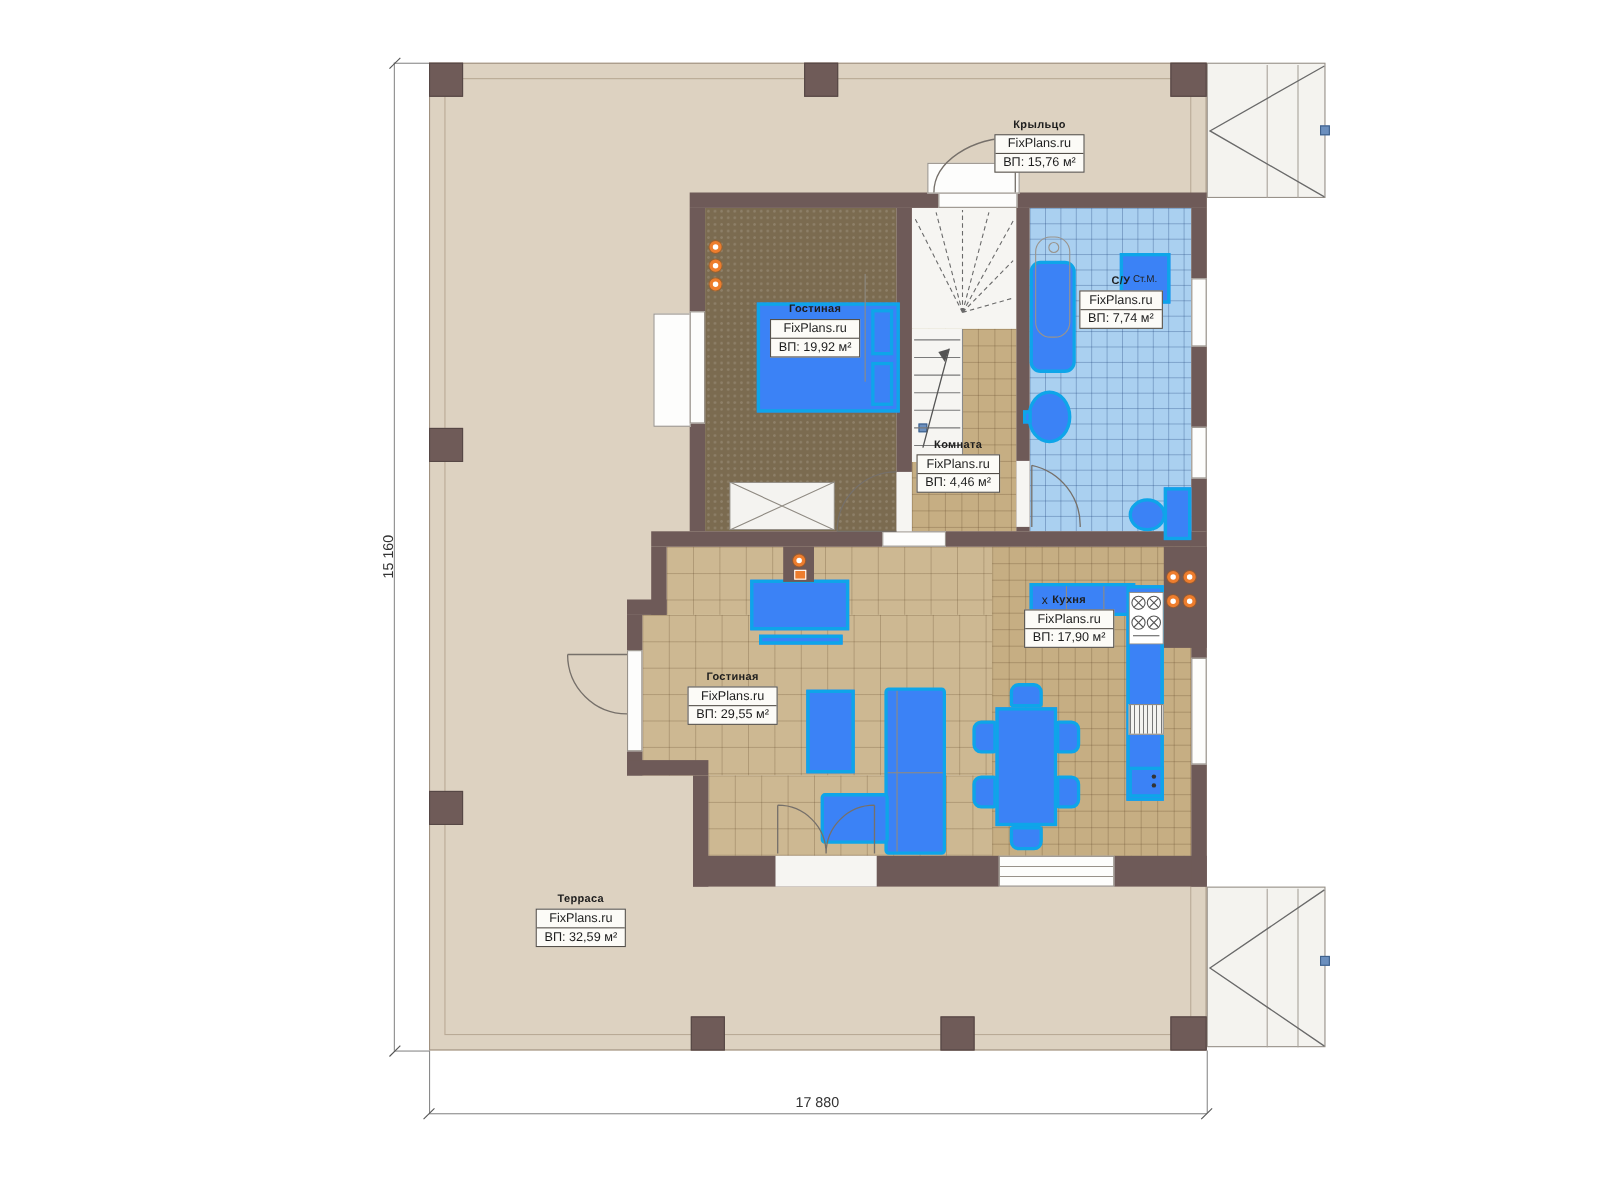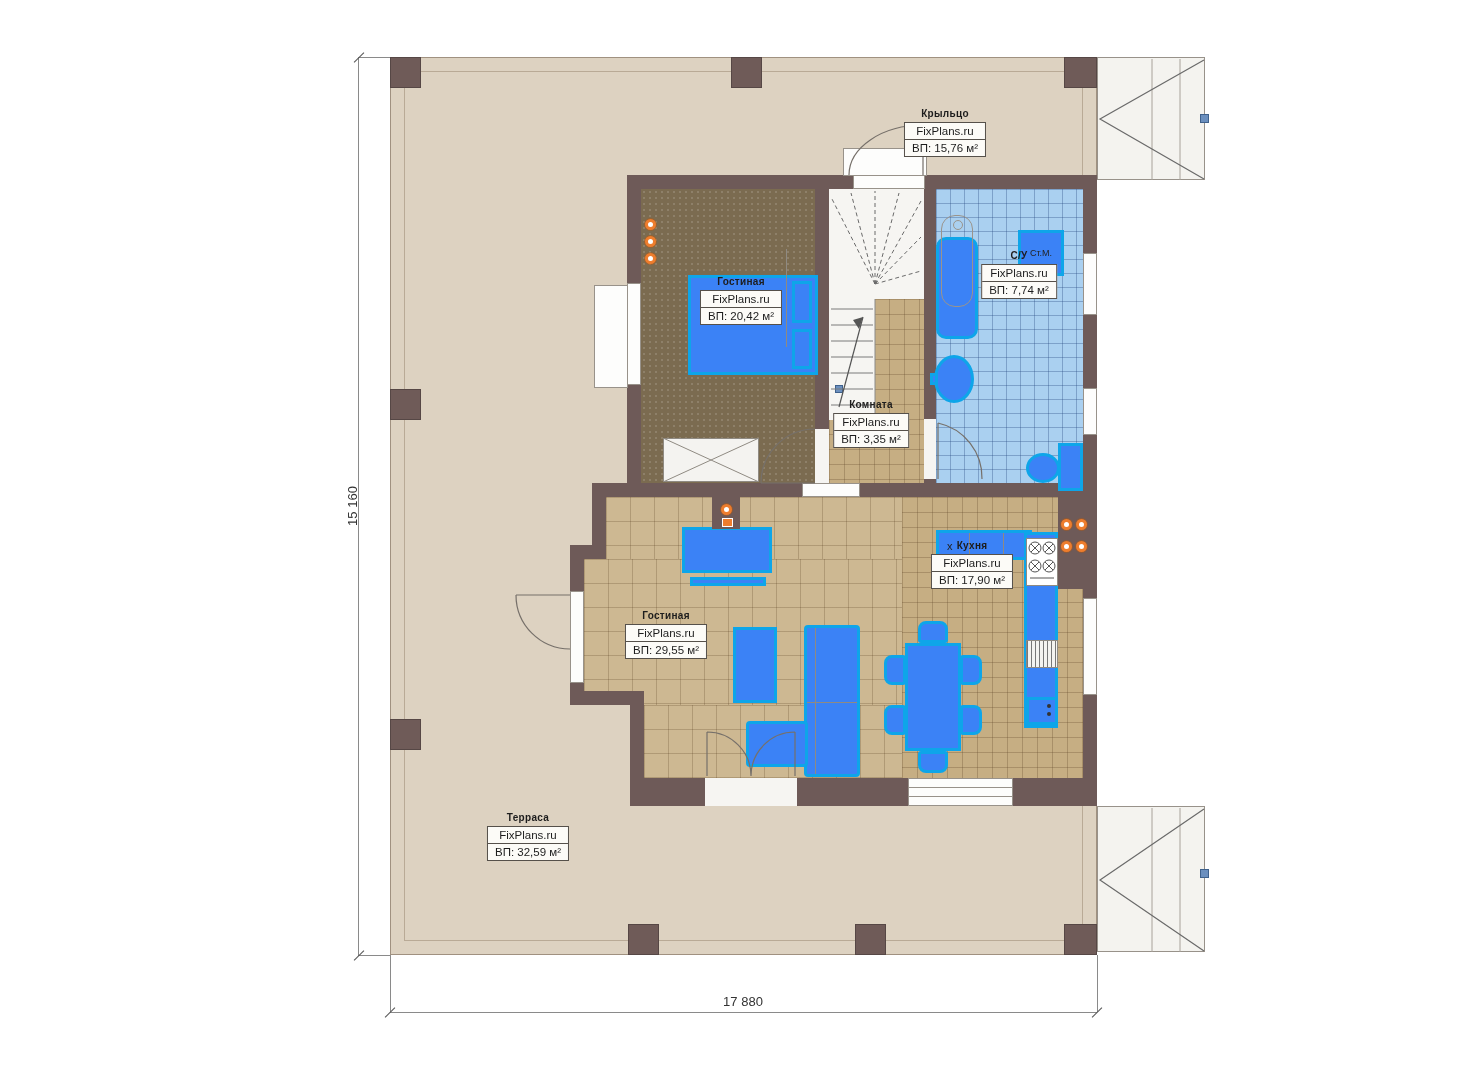--- a/index.html
+++ b/index.html
@@ -197,31 +197,31 @@
   <div class="abs furn" style="left:690px;top:550px;width:76px;height:9px;z-index:7;"></div>
 
   <div class="abs room-label" style="left:945px;top:108px;">
     <div class="rl-name">Крыльцо</div>
     <div class="rl-box"><div class="rl-row rl-site">FixPlans.ru</div>
     <div class="rl-row">ВП: 15,76 м²</div></div>
   </div>
   <div class="abs room-label" style="left:741px;top:276px;">
     <div class="rl-name">Гостиная</div>
     <div class="rl-box"><div class="rl-row rl-site">FixPlans.ru</div>
-    <div class="rl-row">ВП: 20,42 м²</div></div>
+    <div class="rl-row">ВП: 19,92 м²</div></div>
   </div>
   <div class="abs room-label" style="left:1019px;top:250px;">
     <div class="rl-name">С/У</div>
     <div class="rl-box"><div class="rl-row rl-site">FixPlans.ru</div>
     <div class="rl-row">ВП: 7,74 м²</div></div>
   </div>
   <div class="abs room-label" style="left:871px;top:399px;">
     <div class="rl-name">Комната</div>
     <div class="rl-box"><div class="rl-row rl-site">FixPlans.ru</div>
-    <div class="rl-row">ВП: 3,35 м²</div></div>
+    <div class="rl-row">ВП: 4,46 м²</div></div>
   </div>
   <div class="abs room-label" style="left:972px;top:540px;">
     <div class="rl-name">Кухня</div>
     <div class="rl-box"><div class="rl-row rl-site">FixPlans.ru</div>
     <div class="rl-row">ВП: 17,90 м²</div></div>
   </div>
   <div class="abs room-label" style="left:666px;top:610px;">
     <div class="rl-name">Гостиная</div>
     <div class="rl-box"><div class="rl-row rl-site">FixPlans.ru</div>
     <div class="rl-row">ВП: 29,55 м²</div></div>

